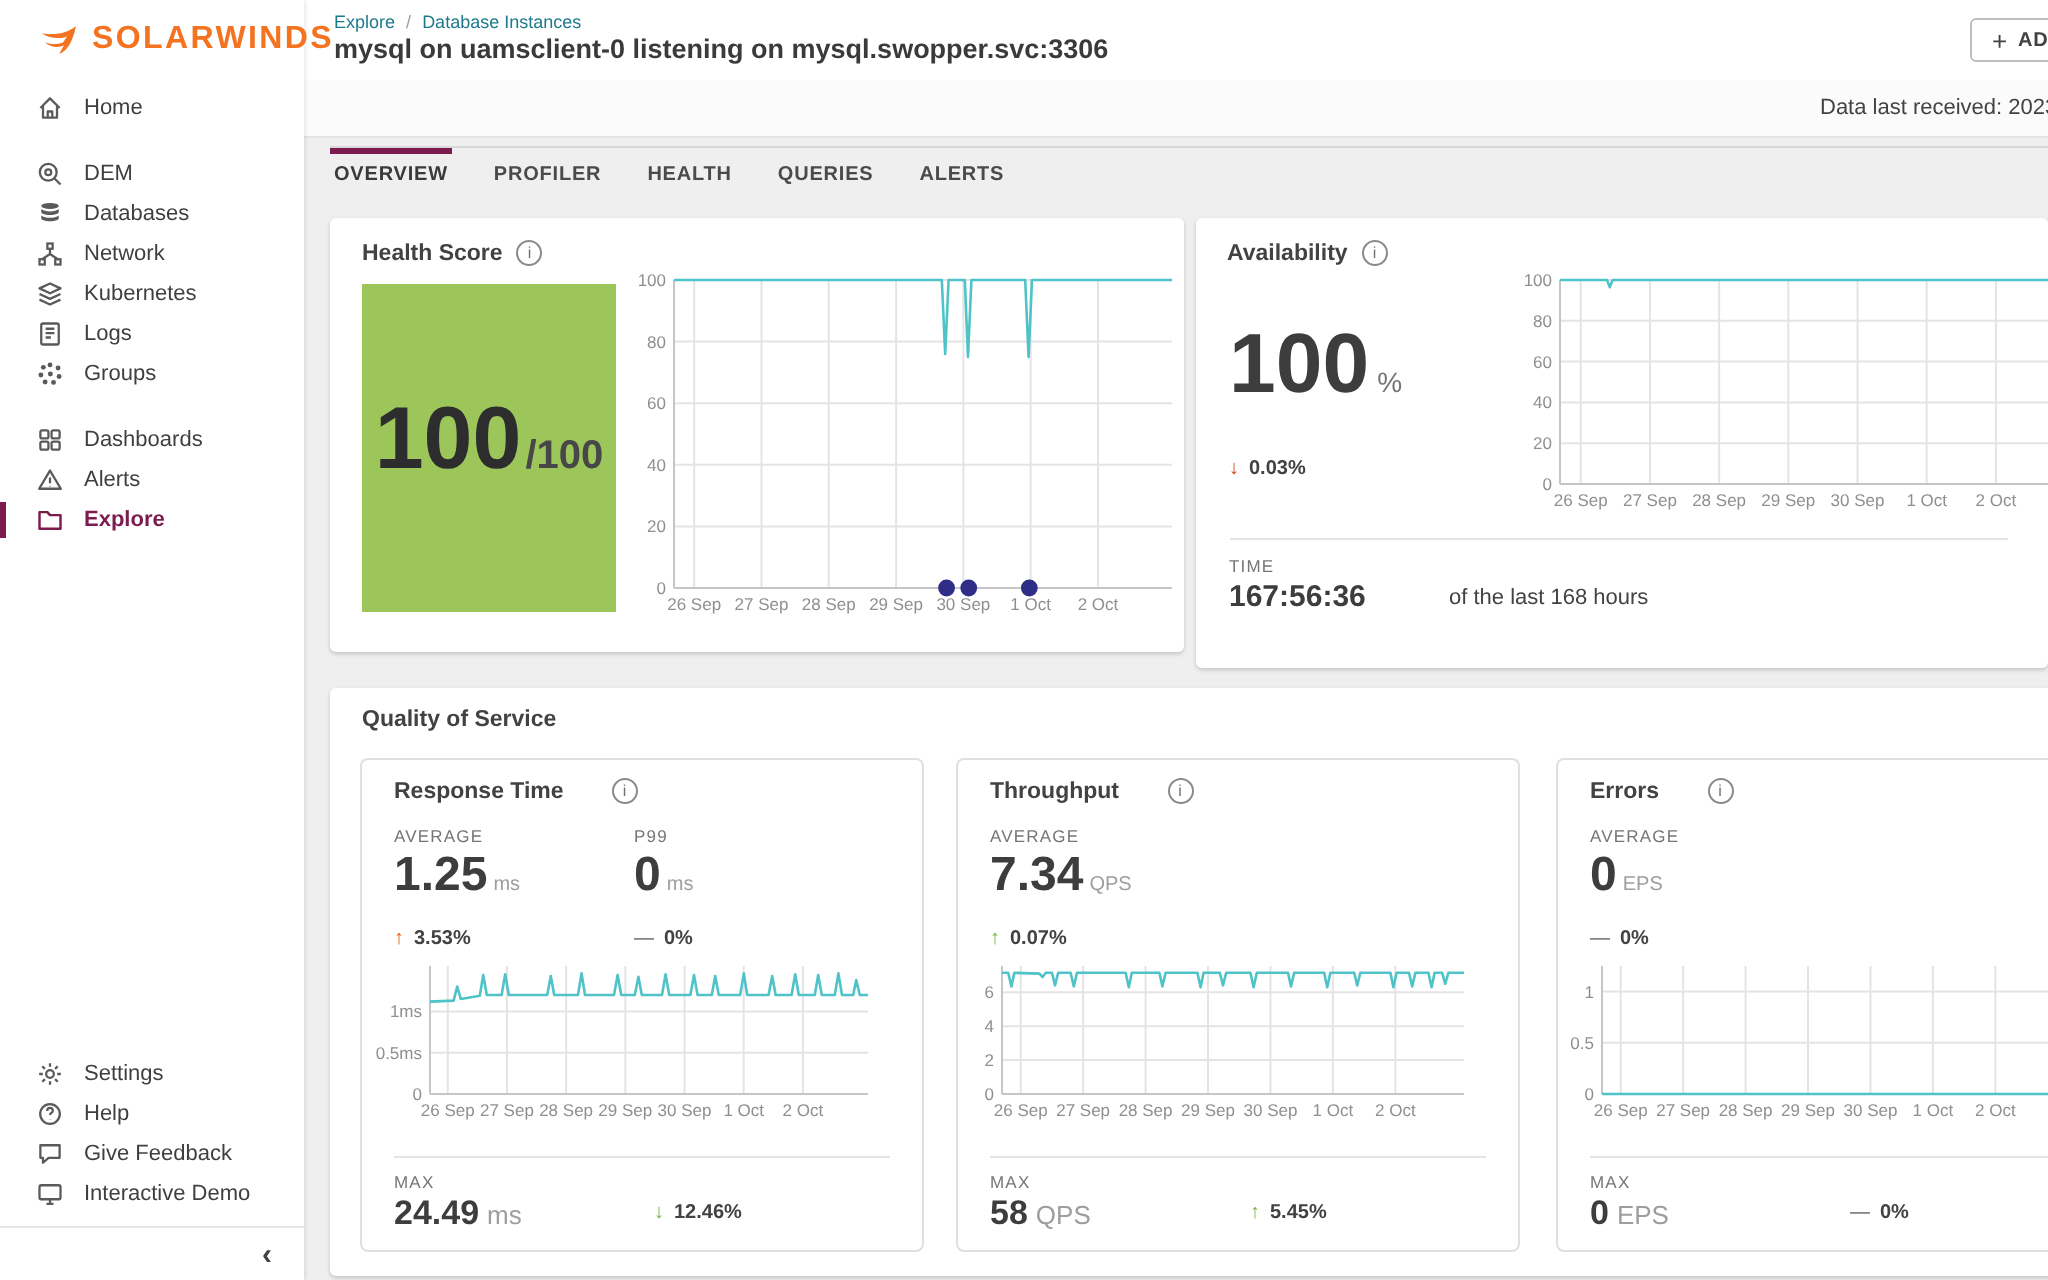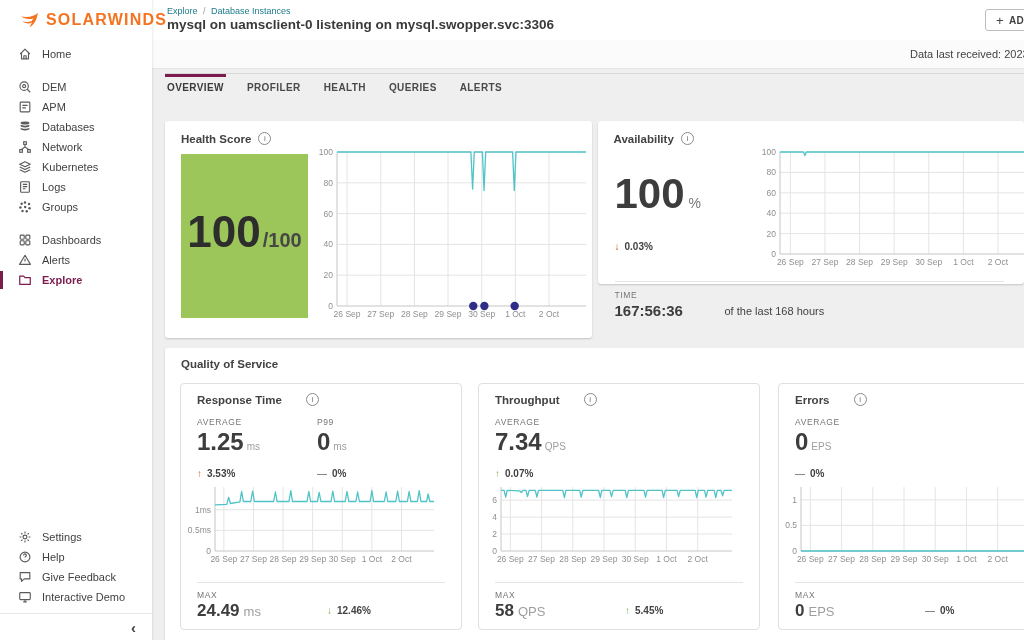--- a/index.html
+++ b/index.html
@@ -37,28 +37,28 @@
   .subhdr{height:28px;background:#fbfbfb;border-bottom:1px solid #e4e4e4;position:relative}
   .last-recv{position:absolute;left:758px;top:0;line-height:28px;font-size:11px;color:#424242;white-space:nowrap}
   
   .tabs{position:relative;margin:4px 0 0 13px;height:26px;display:flex;align-items:flex-end;gap:19px}
   .tabs-hairline{position:absolute;left:0;right:-1000px;top:0;height:1px;background:#d8d8d8}
   .tab{position:relative;padding:8px 2px 6px;font-size:10px;font-weight:700;letter-spacing:.4px;
        color:#4a4a4a;cursor:pointer}
   .tab.active{color:#3a3a3a}
   .tab.active::before{content:"";position:absolute;left:0;right:0;top:0;height:3px;background:#7b1b4e}
   
-  .row1{display:flex;gap:6px;margin:22px 0 0 13px}
+  .row1{display:flex;gap:6px;margin:10px 0 0 13px}
   .card{background:#fff;border-radius:3px;box-shadow:0 1px 2px rgba(0,0,0,.18);position:relative}
   .card-title{position:absolute;left:16px;top:11px;font-size:11.5px;font-weight:700;color:#424242;
               display:flex;align-items:center;gap:7px}
   .info{width:11px;height:11px;border:1px solid #8a8a8a;border-radius:50%;display:inline-flex;
         align-items:center;justify-content:center;font-size:8px;font-weight:400;color:#6f6f6f;cursor:pointer}
   .hs-card{width:440px;height:217px}
-  .av-card{width:440px;height:163px}
+  .av-card{width:440px;height:225px}
   .score-box{position:absolute;left:16px;top:33px;width:127px;height:164px;background:#9dc65a;
              display:flex;align-items:baseline;justify-content:center;padding-top:56px;box-sizing:border-box}
   .score-num{font-size:44px;font-weight:700;color:#2d2d2d;line-height:1}
   .score-max{font-size:20px;font-weight:700;color:#474747;margin-left:2px}
   .chart{position:absolute}
   #chart-health{left:146px;top:26px;width:278px;height:174px}
   #chart-avail{left:156px;top:26px;width:285px;height:122px}
   .big-val{position:absolute;left:17px;top:52px;display:flex;align-items:baseline}
   .big-num{font-size:42px;font-weight:700;color:#3d3d3d;line-height:1}
   .big-unit{font-size:14px;color:#757575;margin-left:4px}
@@ -126,29 +126,20 @@
           <svg width="14" height="14" viewBox="0 0 16 16" fill="none" stroke="#5a5a5a" stroke-width="1.3">
               <circle cx="7" cy="7" r="4.8"></circle>
               <circle cx="7" cy="7" r="1.7"></circle>
               <path d="M10.6 10.6 14 14"></path>
             </svg>
         </span>
         <span>DEM</span>
       </div>
       <div class="nav-item">
         <span class="ic">
-          <svg width="14" height="14" viewBox="0 0 16 16" fill="none" stroke="#5a5a5a" stroke-width="1.3">
-              <rect x="2.5" y="2.5" width="11" height="11" rx="1"></rect>
-              <path d="M5 6.2h6M5 9h4"></path>
-            </svg>
-        </span>
-        <span>APM</span>
-      </div>
-      <div class="nav-item">
-        <span class="ic">
           <svg width="14" height="14" viewBox="0 0 16 16" fill="#5a5a5a">
               <ellipse cx="8" cy="3.4" rx="5" ry="1.7"></ellipse>
               <path d="M3 5.2c1 .9 2.9 1.3 5 1.3s4-.4 5-1.3v1.6c0 .9-2.2 1.7-5 1.7S3 7.7 3 6.8z"></path>
               <path d="M3 8.8c1 .9 2.9 1.3 5 1.3s4-.4 5-1.3v1.6c0 .9-2.2 1.7-5 1.7S3 11.3 3 10.4z"></path>
             </svg>
         </span>
         <span>Databases</span>
       </div>
       <div class="nav-item">
         <span class="ic">

